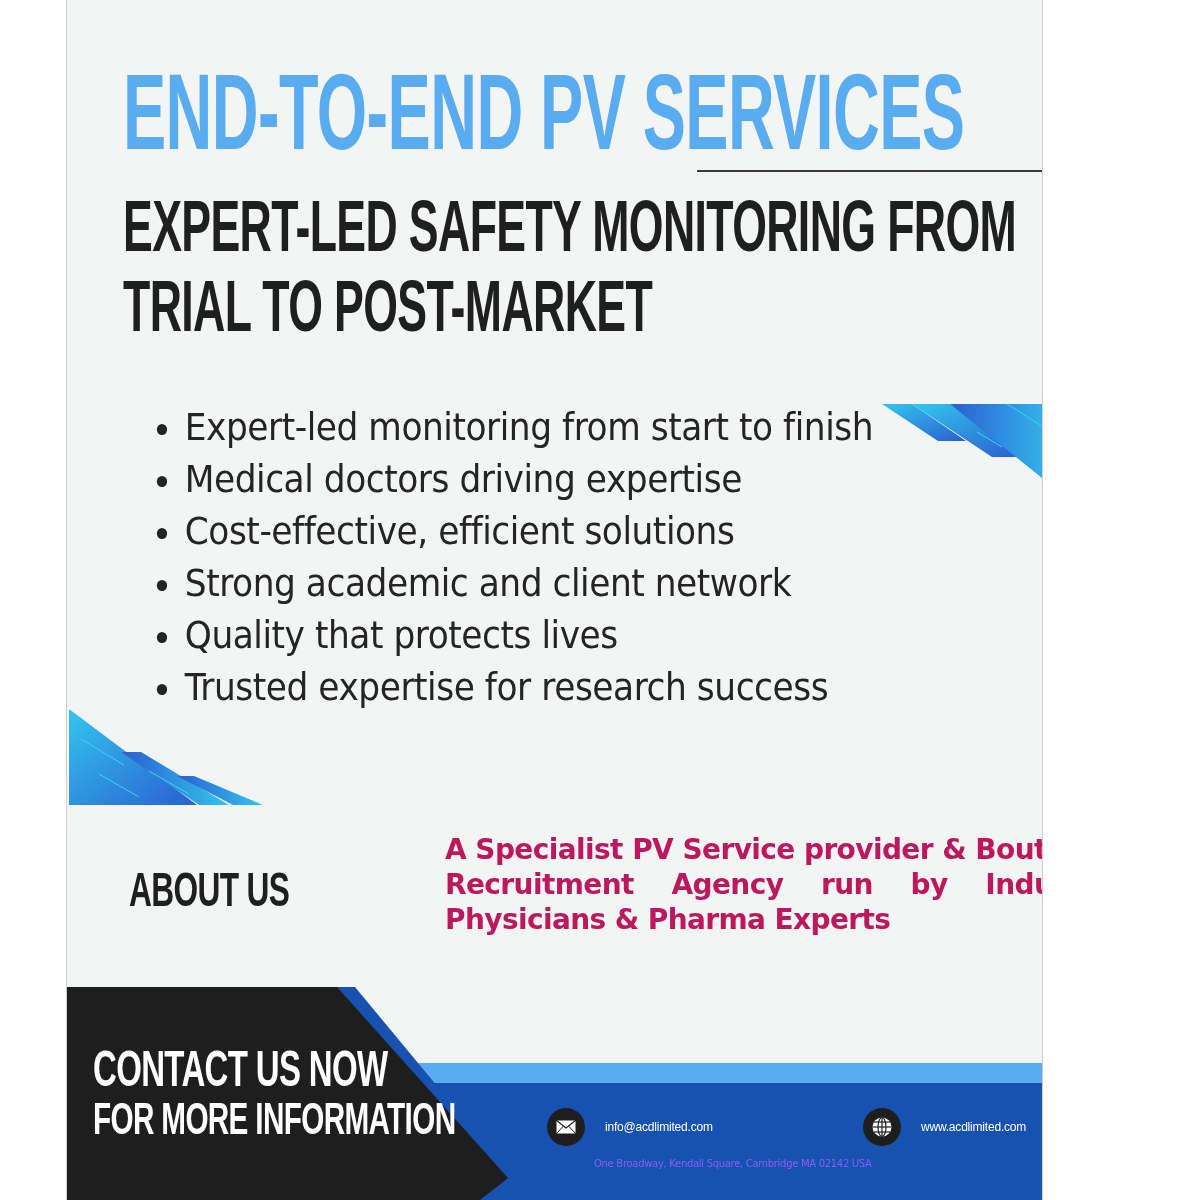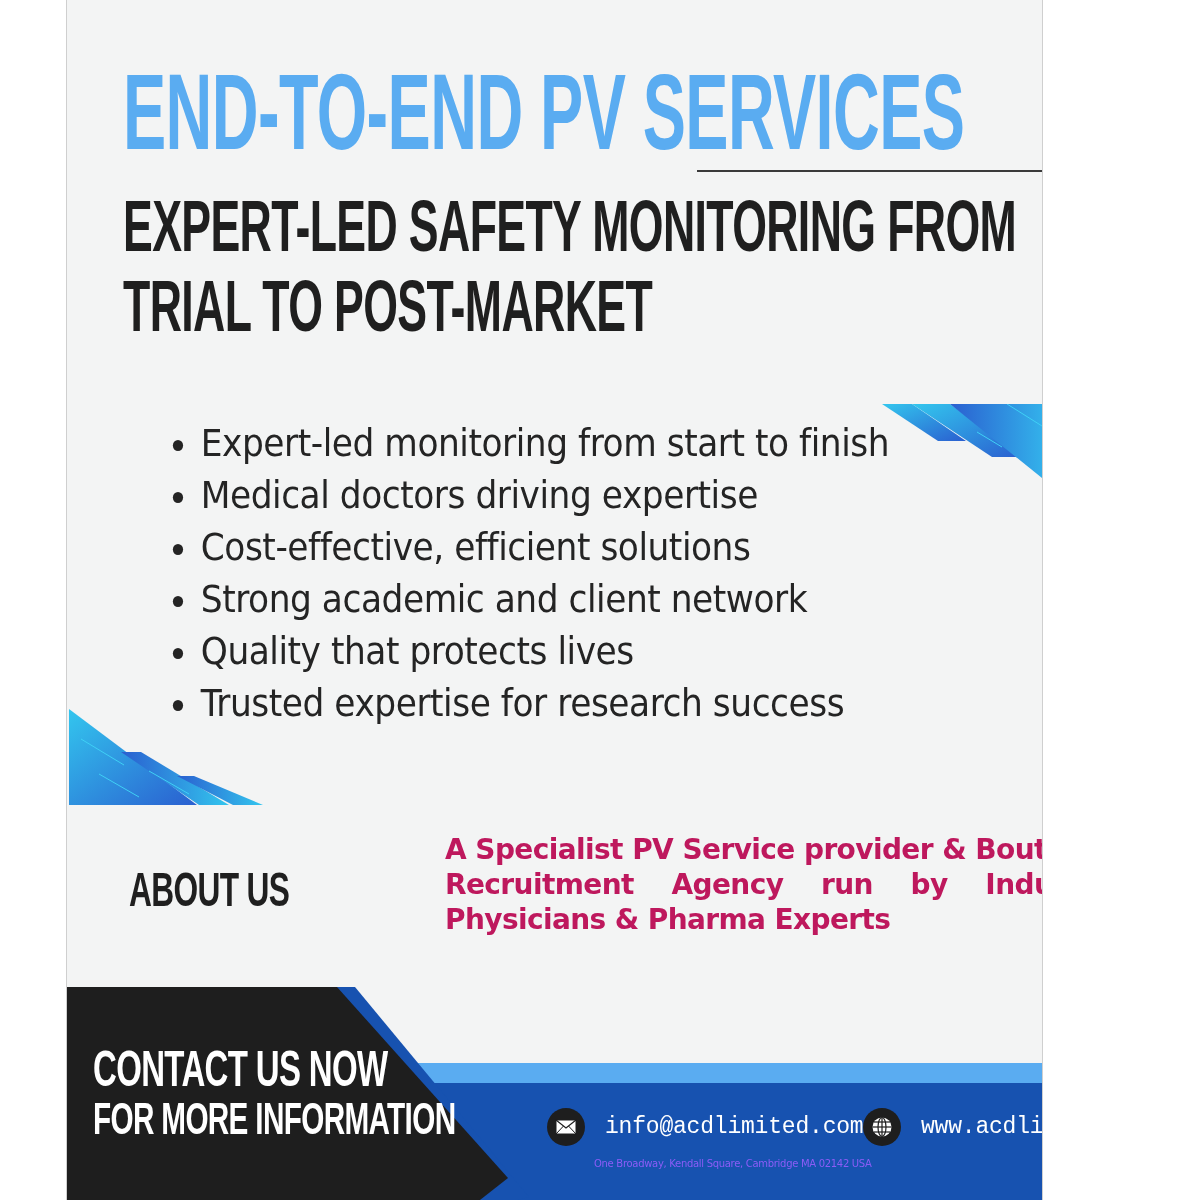--- a/index.html
+++ b/index.html
@@ -3,33 +3,33 @@
 <meta charset="utf-8">
 <style>
   html, body { margin: 0; padding: 0; }
   body { width: 1200px; height: 1200px; background: #ffffff; position: relative; overflow: hidden; font-family: "Liberation Sans", sans-serif; }
   .page { position: absolute; left: 66px; top: 0; width: 977px; height: 1200px; background: #f3f4f4; border-left: 1px solid #cfcfcf; border-right: 1px solid #cfcfcf; box-sizing: border-box; overflow: hidden; }
   .cond { font-family: "Liberation Sans", sans-serif; font-weight: bold; display: inline-block; transform-origin: left top; white-space: nowrap; letter-spacing: -1px; }
   .title { position: absolute; left: 56px; top: 58px; color: #5aacf1; font-size: 108px; line-height: 108px; transform: scaleX(0.60); }
   .rule { position: absolute; left: 630px; top: 170px; width: 430px; height: 2px; background: #3a3a3a; }
   .rule::after { content: ""; position: absolute; right: 0; top: -3px; width: 2px; height: 8px; background: #3a3a3a; }
   .subtitle { position: absolute; left: 56px; top: 186px; color: #1f1f1f; font-size: 72px; line-height: 80px; transform: scaleX(0.62); }
-  .bullets { position: absolute; left: 88px; top: 402px; margin: 16px; padding: 0; list-style: none; }
+  .bullets { position: absolute; left: 88px; top: 402px; margin: 0; padding: 0; list-style: none; }
   .bullets li { position: relative; padding-left: 32px; font-size: 37px; line-height: 52px; color: #242424; font-family: "DejaVu Sans", sans-serif; letter-spacing: -0.5px; transform: scaleX(0.93); transform-origin: left center; white-space: nowrap; }
   .bullets li::before { content: ""; position: absolute; left: 2px; top: 22px; width: 11px; height: 11px; border-radius: 50%; background: #242424; }
   .shape-top-right { position: absolute; right: 0; top: 404px; width: 160px; height: 74px; }
   .shape-left { position: absolute; left: 2px; top: 709px; width: 196px; height: 98px; }
   .about-heading { position: absolute; left: 62px; top: 862px; color: #1f1f1f; font-size: 48px; line-height: 56px; transform: scaleX(0.66); }
   .about-text { position: absolute; left: 378px; top: 832px; width: 668px; color: #be185d; font-weight: bold; font-size: 28px; line-height: 35px; text-align: justify; text-align-last: left; font-family: "DejaVu Sans", sans-serif; letter-spacing: -0.6px; }
   .footer-svg { position: absolute; left: 0; top: 985px; width: 1080px; height: 215px; }
   .contact-title { position: absolute; left: 26px; top: 1044px; color: #ffffff; font-size: 50px; line-height: 50px; transform: scaleX(0.66); }
   .contact-sub { position: absolute; left: 26px; top: 1094px; color: #ffffff; font-size: 45px; line-height: 50px; transform: scaleX(0.66); }
   .contact-item { position: absolute; display: flex; align-items: center; }
   .icon-circle { width: 38px; height: 38px; border-radius: 50%; background: #1e1e1e; display: flex; align-items: center; justify-content: center; }
-  .contact-text { color: #ffffff; font-size: 23px; font-family: Liberation Mono, monospace; margin-left: 20px; letter-spacing: -0.2px; }
+  .contact-text { color: #ffffff; font-size: 12px; font-family: Liberation Sans, sans-serif; margin-left: 20px; letter-spacing: -0.2px; }
   .email-item { left: 480px; top: 1108px; }
   .web-item { left: 796px; top: 1108px; align-items: center; }
   .address { position: absolute; left: 527px; top: 1158px; color: #8b5cf6; font-size: 10px; font-family: "DejaVu Sans", sans-serif; letter-spacing: -0.3px; white-space: nowrap; }
 </style>
 </head>
 <body>
 
 <div class="page">
 
   <div class="cond title">END-TO-END PV SERVICES</div>

